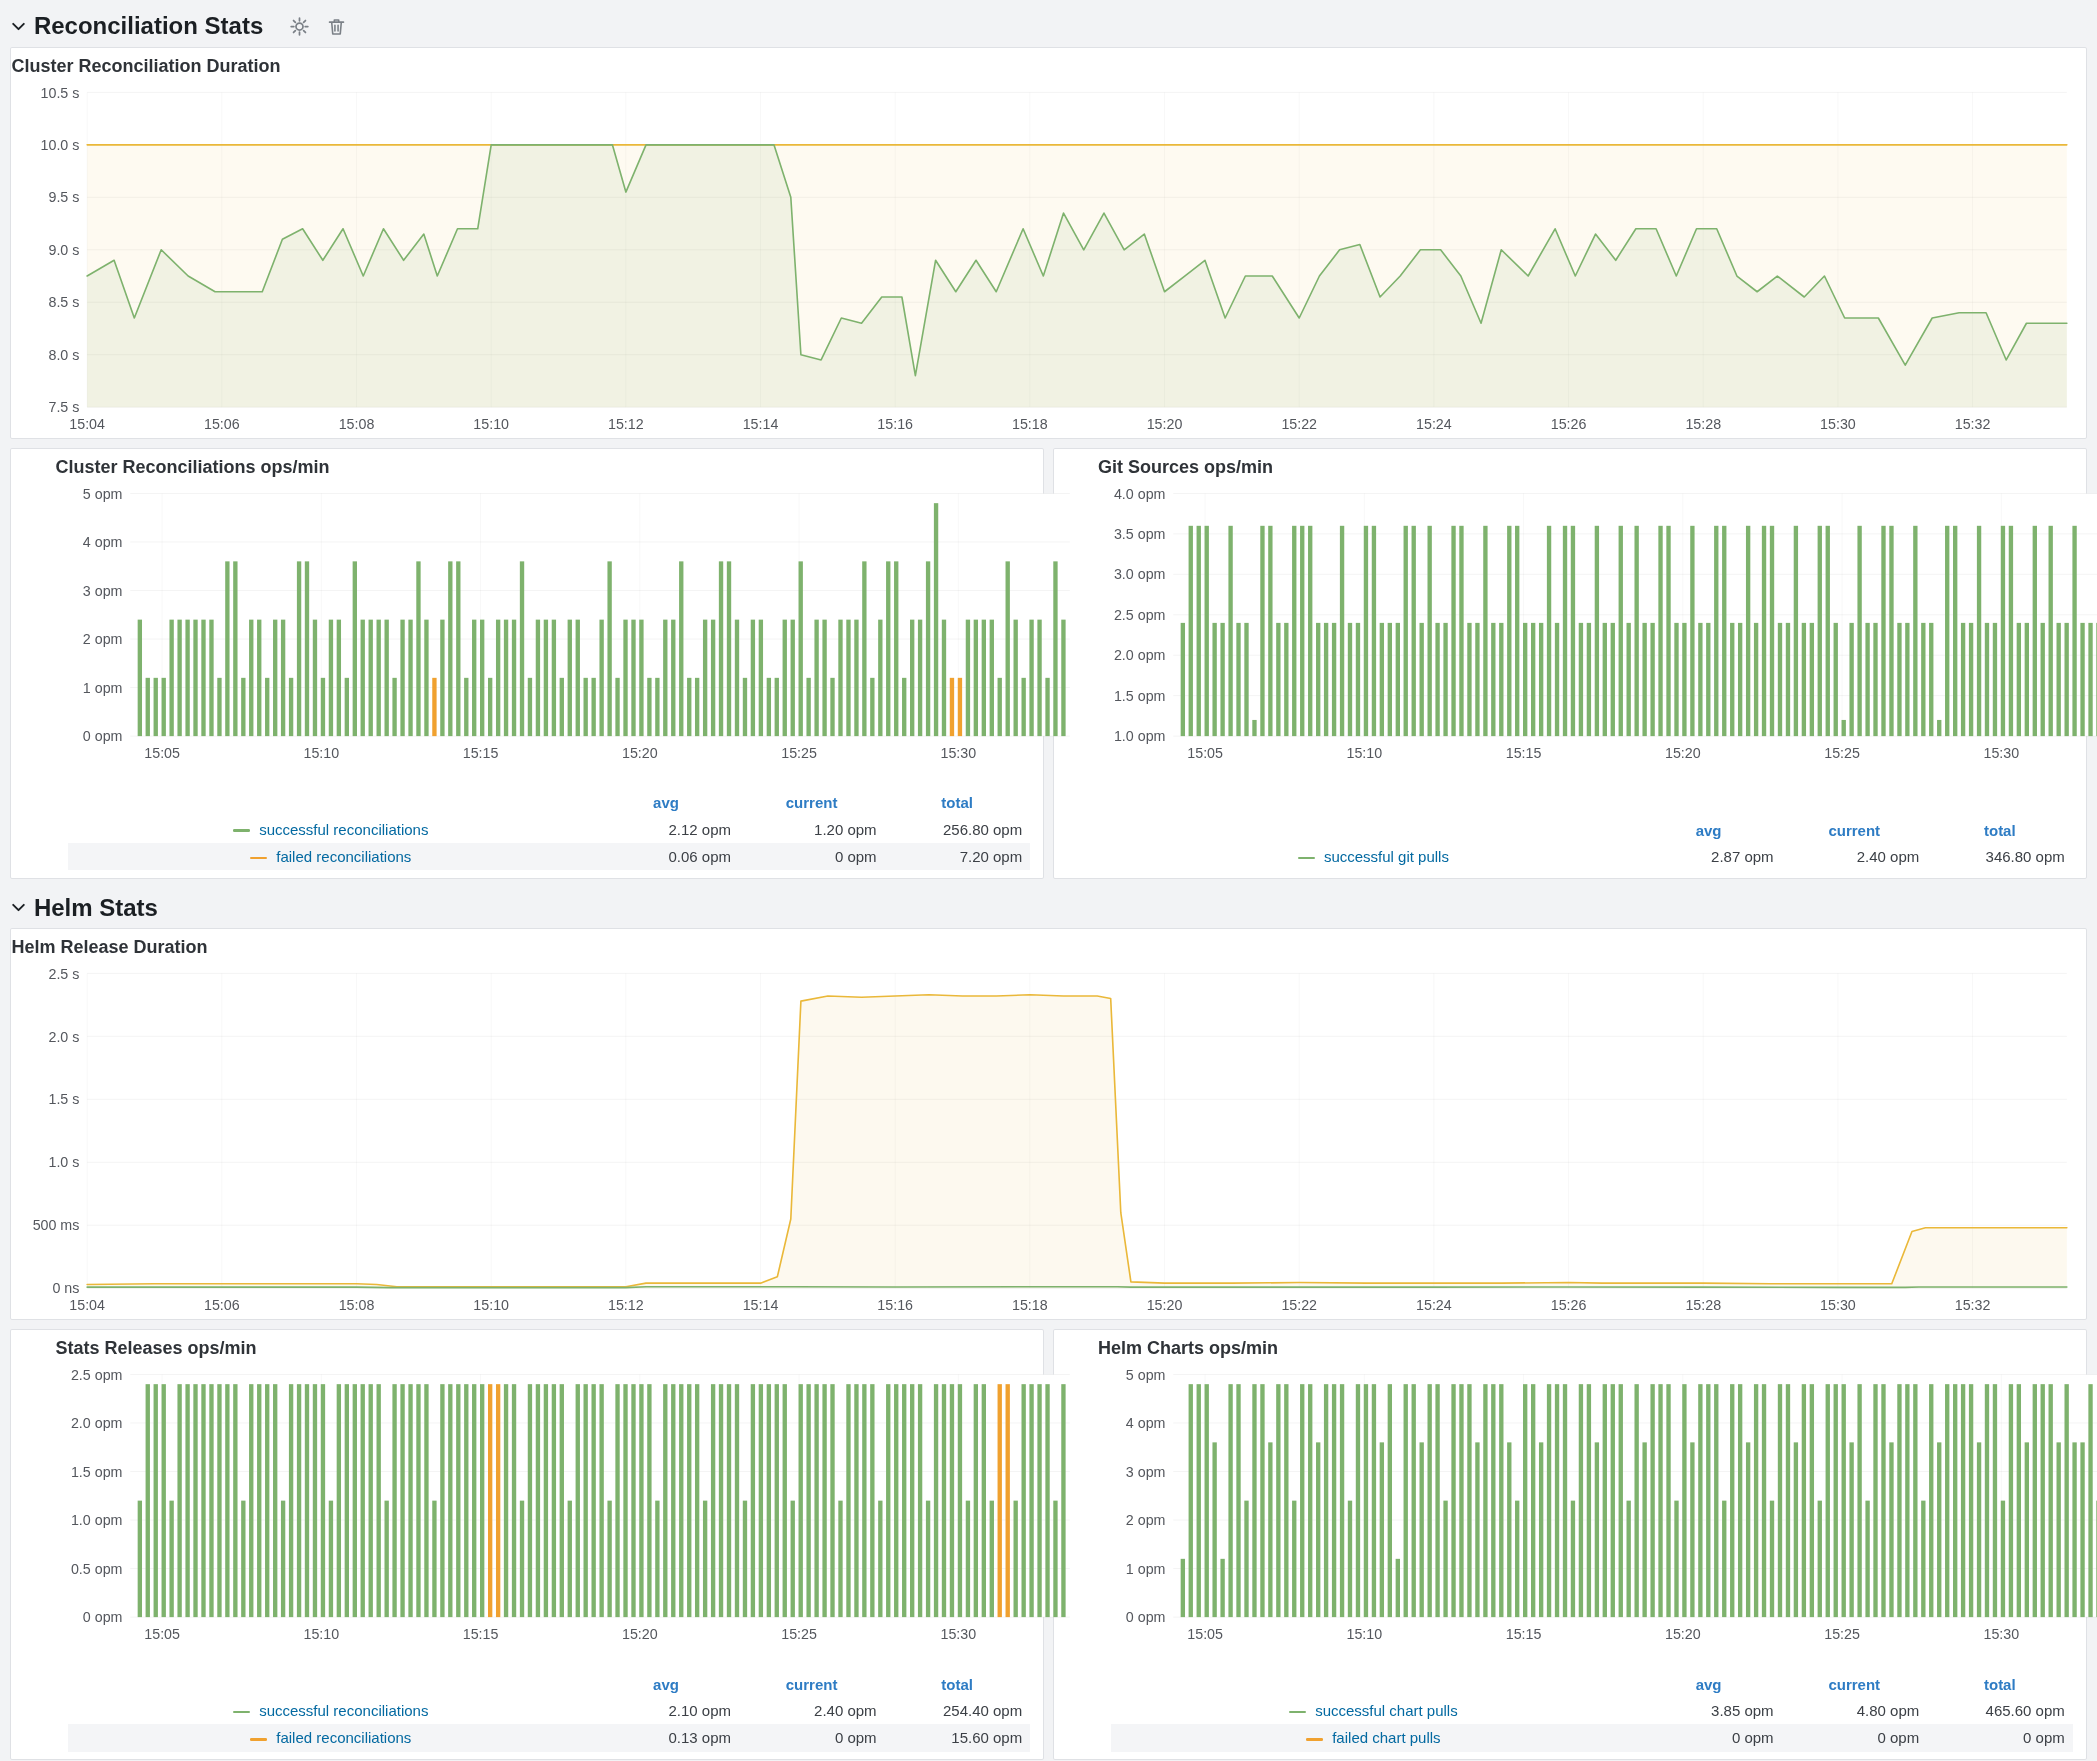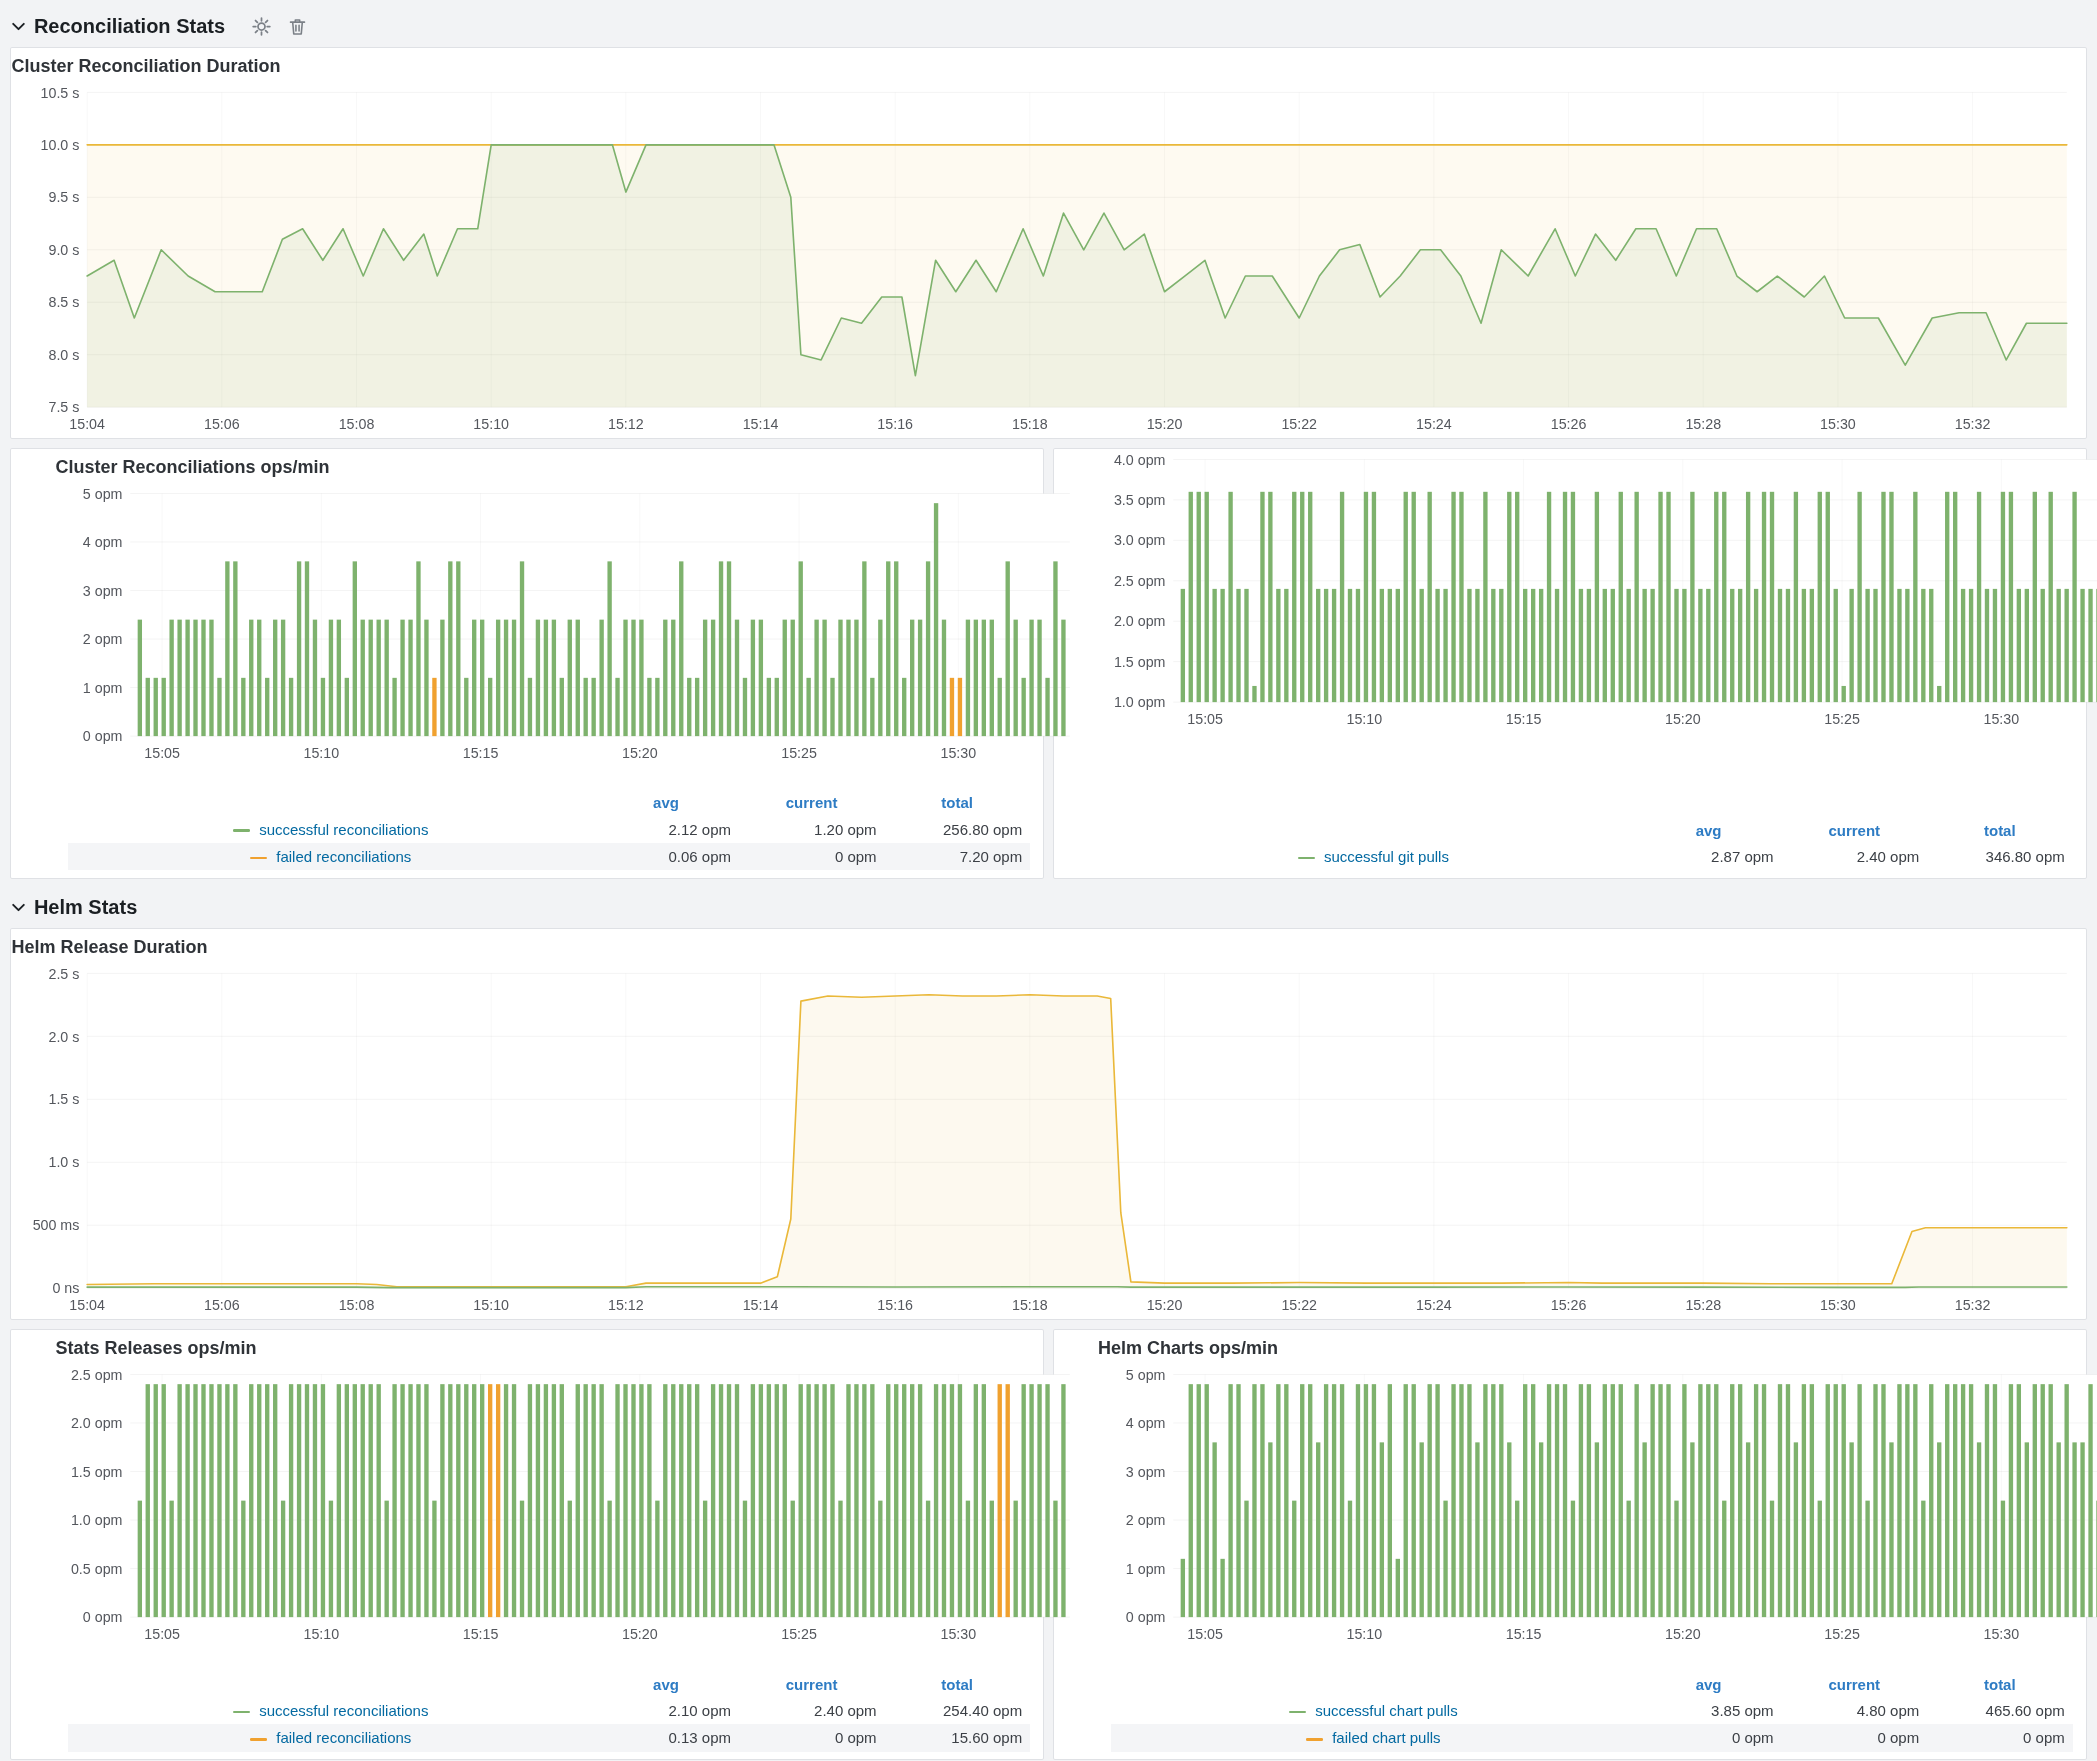--- a/index.html
+++ b/index.html
@@ -4,21 +4,21 @@
 <style>
   html,body{margin:0;padding:0;}
   body{
     width:2097px;height:1761px;box-sizing:border-box;overflow:hidden;
     background:#f2f3f5;color:#24292f;
     font-family:"Liberation Sans",sans-serif;
     padding:9px 10.4px 2.6px 10.4px;
   }
   .section-header{display:flex;align-items:center;height:34px;gap:6.5px;margin:0 0 3.9px 0;}
   .section-header .chev{display:inline-flex;width:17px;height:17px;}
-  .section-title{font-size:20px;font-weight:700;color:#1b1f23;margin-right:10.4px;}
+  .section-title{font-size:24px;font-weight:700;color:#1b1f23;margin-right:10.4px;}
   .hicon{display:inline-flex;width:21px;height:21px;margin-left:9px;cursor:pointer;}
   .panel{background:#ffffff;border:0.6px solid #dfe1e5;border-radius:1.9px;display:flex;flex-direction:column;box-sizing:border-box;}
   .panel.full{height:392px;}
   .panel-title{flex:none;height:34px;line-height:36px;text-align:left;font-size:18px;font-weight:600;color:#2f3338;}
   .chart{flex:none;position:relative;}
   .chart-tall{height:355px;}
   .chart-short{height:283px;}
   .chart svg text{font-family:"Liberation Sans",sans-serif;}
   .row{display:flex;gap:9px;margin-top:9px;}
   .row .panel{flex:1;height:431px;min-width:0;padding-left:44px;}
@@ -281,20 +281,21 @@
                 <td><span class="swatch" style="background: rgb(240, 161, 47);"></span>failed reconciliations</td>
                 <td>0.06 opm</td>
                 <td>0 opm</td>
                 <td>7.20 opm</td>
               </tr>
             </tbody>
           </table>
         </div>
     </div>
     <div class="panel">
+      <div class="panel-title">Git Sources ops/min</div>
       <div class="chart chart-short"><svg width="1033" height="283" xmlns="http://www.w3.org/2000/svg" viewBox="0 0 1592 436">
             <rect x="116" y="16" width="1448" height="374" fill="#ffffff"></rect>
             <line x1="165.08474576271186" y1="16" x2="165.08474576271186" y2="390" stroke="rgba(0,0,0,0.05)" stroke-width="1"></line>
             <line x1="410.5084745762712" y1="16" x2="410.5084745762712" y2="390" stroke="rgba(0,0,0,0.05)" stroke-width="1"></line>
             <line x1="655.9322033898305" y1="16" x2="655.9322033898305" y2="390" stroke="rgba(0,0,0,0.05)" stroke-width="1"></line>
             <line x1="901.3559322033898" y1="16" x2="901.3559322033898" y2="390" stroke="rgba(0,0,0,0.05)" stroke-width="1"></line>
             <line x1="1146.7796610169491" y1="16" x2="1146.7796610169491" y2="390" stroke="rgba(0,0,0,0.05)" stroke-width="1"></line>
             <line x1="1392.2033898305085" y1="16" x2="1392.2033898305085" y2="390" stroke="rgba(0,0,0,0.05)" stroke-width="1"></line>
             <line x1="116" y1="390" x2="1564" y2="390" stroke="rgba(0,0,0,0.08)" stroke-width="1"></line>
             <text x="104" y="398" text-anchor="end" font-size="22" fill="#54575d">1.0 opm</text>

